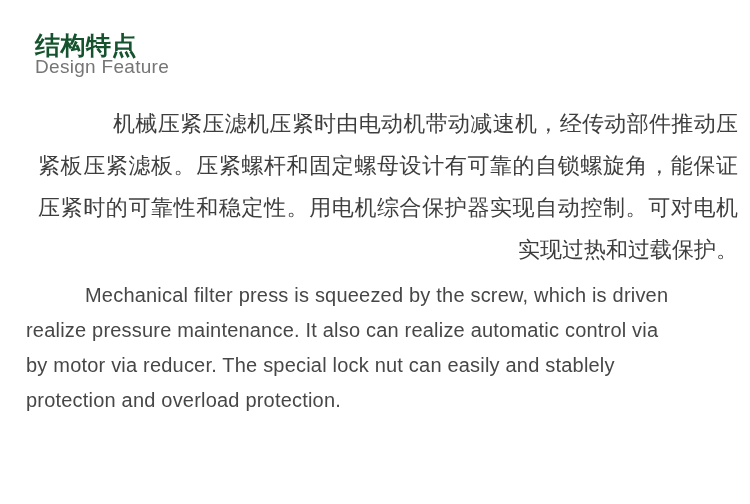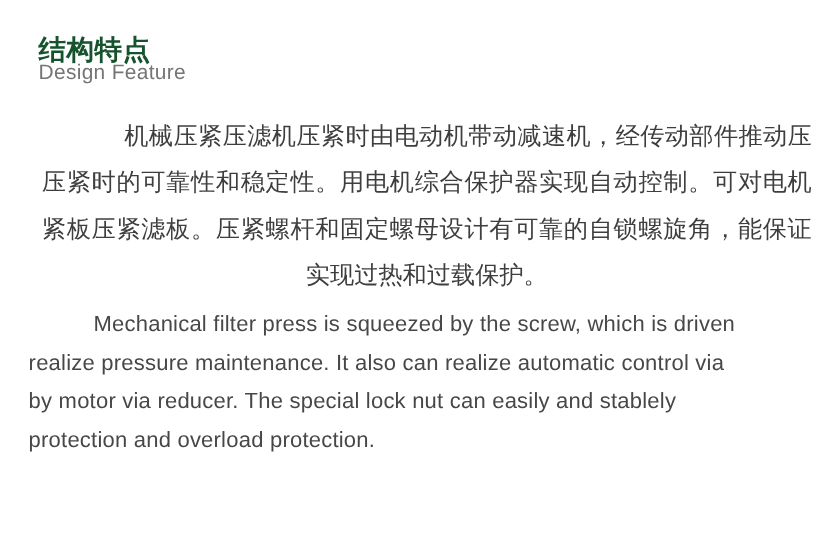--- a/index.html
+++ b/index.html
@@ -56,21 +56,21 @@
   .para-zh .line::after {
     content: "";
     display: inline-block;
     width: 100%;
     height: 0;
   }
   .para-zh .line.first {
     text-indent: 75px;
   }
   .para-zh .line.last {
-    text-align: center;
+    text-align: right;
   }
   .para-zh .line.last::after {
     content: none;
   }
 
   
   .para-en {
     position: absolute;
     left: 26px;
     top: 278px;
@@ -93,22 +93,22 @@
 <body>
 
 <div class="page">
 
   <div class="title-zh">结构特点</div>
 
   <div class="subtitle-en">Design Feature</div>
 
   <div class="para-zh">
     <div class="line first">机械压紧压滤机压紧时由电动机带动减速机，经传动部件推动压</div>
+    <div class="line">紧板压紧滤板。压紧螺杆和固定螺母设计有可靠的自锁螺旋角，能保证</div>
     <div class="line">压紧时的可靠性和稳定性。用电机综合保护器实现自动控制。可对电机</div>
-    <div class="line">紧板压紧滤板。压紧螺杆和固定螺母设计有可靠的自锁螺旋角，能保证</div>
     <div class="line last">实现过热和过载保护。</div>
   </div>
 
   <div class="para-en">
     <div class="line first">Mechanical filter press is squeezed by the screw, which is driven</div>
     <div class="line">realize pressure maintenance. It also can realize automatic control via</div>
     <div class="line">by motor via reducer. The special lock nut can easily and stablely</div>
     <div class="line">protection and overload protection.</div>
   </div>
 

